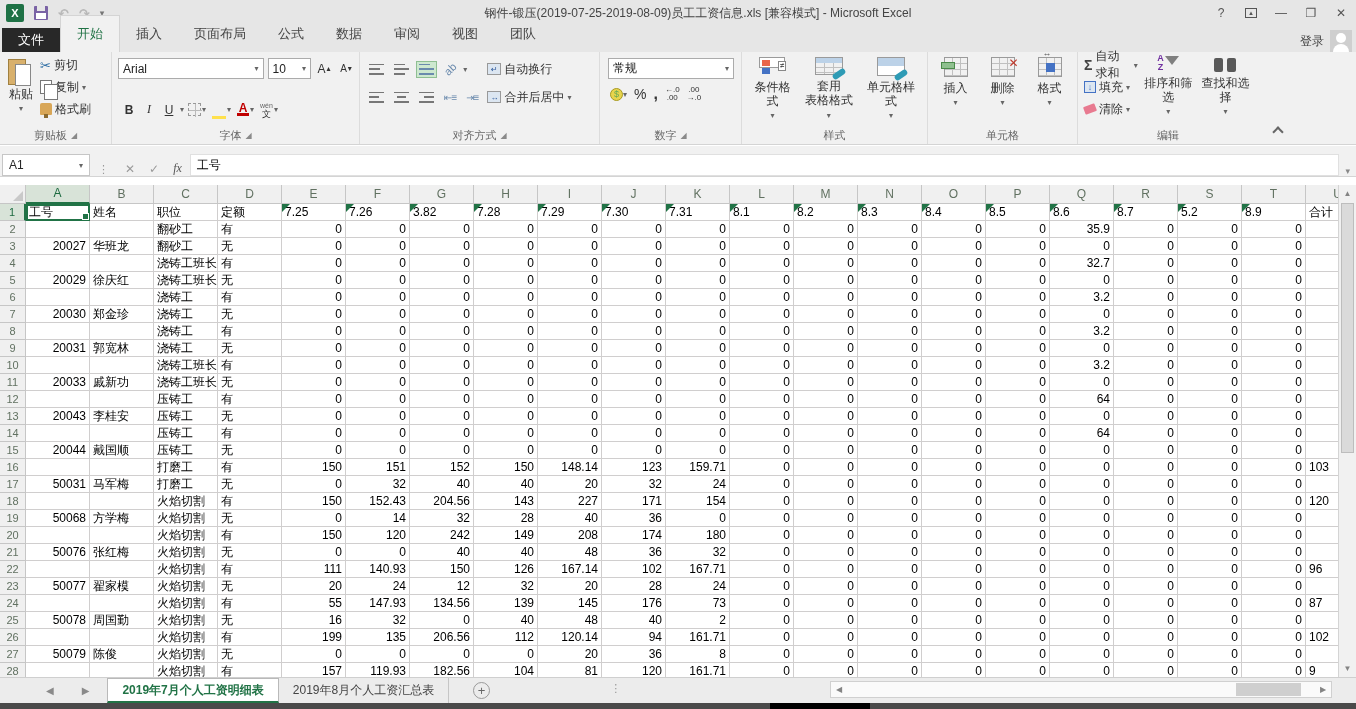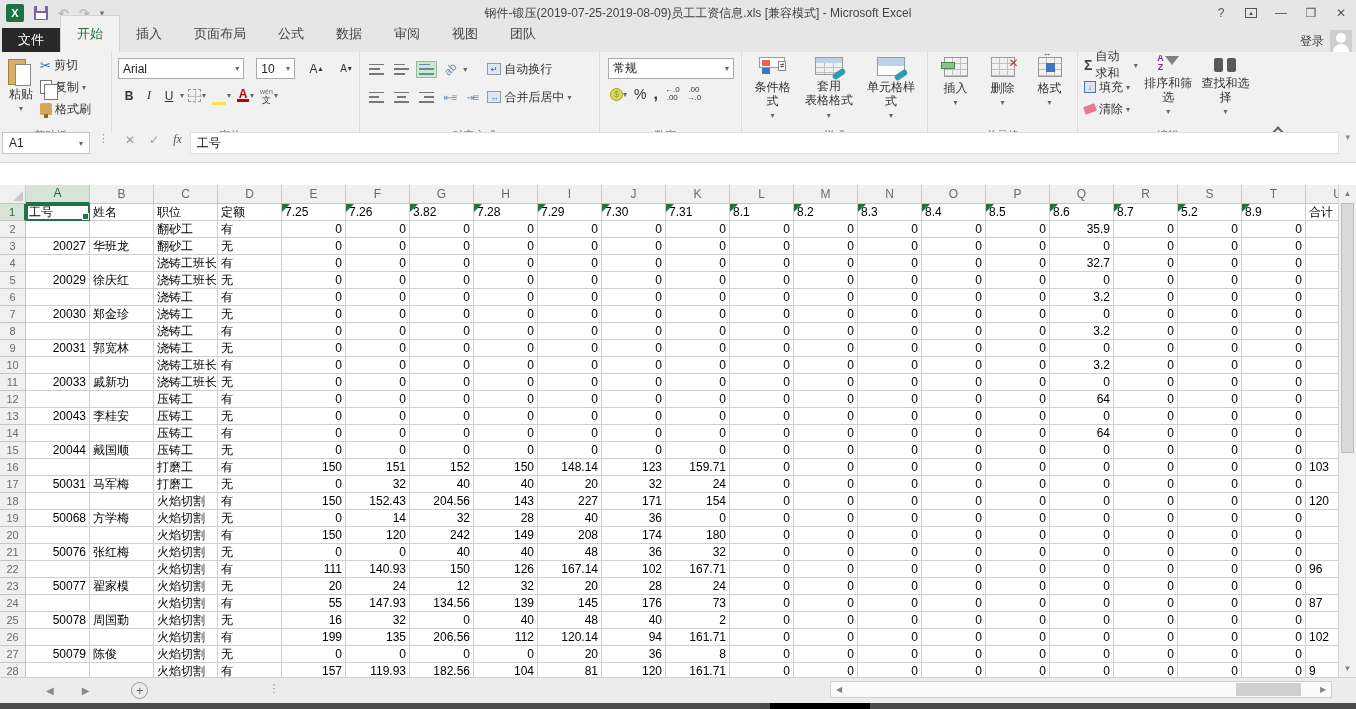--- a/index.html
+++ b/index.html
@@ -128,22 +128,22 @@
   .sort-ic .az { position:absolute; left:0; top:0; }
   .sort-ic .fun { position:absolute; right:0; top:2px; width:0; height:0;
                   border:7px solid transparent; border-top:9px solid #808080; }
   .bino { width:22px; height:14px; position:relative; margin-top:4px; }
   .bino::before,.bino::after { content:''; position:absolute; top:0; width:9px; height:14px; background:#595959; border-radius:2px; }
   .bino::before{ left:0; } .bino::after{ right:0; }
   .chev-up { width:8px; height:8px; border-left:2px solid #666; border-top:2px solid #666;
              transform:rotate(45deg); margin-top:4px; }
 
   
-  .fbar { position:absolute; left:0; top:132px; width:1356px; height:31px; background:#f1f1f1;
-          display:flex; align-items:flex-start; border-bottom:1px solid #d4d4d4; }
+  .fbar { position:absolute; left:0; top:146px; width:1356px; height:31px; background:#f1f1f1;
+          display:flex; align-items:flex-end; border-bottom:1px solid #d4d4d4; }
   .namebox { width:88px; height:22px; background:#fff; border:1px solid #c6c6c6; margin-left:2px;
              display:flex; align-items:center; padding:0 6px; justify-content:space-between; }
   .vdots { color:#999; padding:0 8px; letter-spacing:0; font-size:11px; }
   .fbtns { display:flex; align-items:center; gap:14px; padding:0 8px; color:#9a9a9a; }
   .fx { font-style:italic; font-family:"Liberation Serif",serif; color:#555; }
   .fvalue { flex:1; height:22px; background:#fff; border:1px solid #e0e0e0; display:flex;
             align-items:center; padding:0 6px; color:#000; }
   .fexpand { padding:0 6px; color:#888; font-size:9px; }
 
   
@@ -269,21 +269,21 @@
             </div>
         </div>
       </div>
       <div class="rlabel">
           <span>剪贴板</span>
           <span class="dlg">◢</span>
         </div>
     </div>
 
     <div class="rgroup" style="width:248px">
-      <div style="display:flex;gap:12px;margin:4px 0 6px 2px;">
+      <div style="display:flex;gap:4px;margin:4px 0 20px 2px;">
         <div class="combo" style="width:148px">
             <span>Arial</span>
             <span class="drop">▾</span>
           </div>
         <div class="combo" style="width:44px">
             <span>10</span>
             <span class="drop">▾</span>
           </div>
         <div class="fontbtn">A<span style="font-size:8px;vertical-align:top;">▴</span></div>
         <div class="fontbtn" style="font-size:10px;">A<span style="font-size:8px;">▾</span></div>
@@ -1222,20 +1222,24 @@
     <div class="arr">▲</div>
     <div class="thumb"></div>
     <div class="arr dn">▼</div>
   </div>
 
   <div class="sheetbar">
     <div class="navarrs">
       <span>◀</span>
       <span>▶</span>
     </div>
+    <div id="sheettabs" style="display:flex;align-items:stretch;">
+        <div class="stab active">2019年7月个人工资明细表</div>
+        <div class="stab">2019年8月个人工资汇总表</div>
+      </div>
     <div class="addsheet">+</div>
     <div class="hsplit">⋮</div>
   </div>
   <div class="hscroll">
     <div class="arr">◀</div>
     <div class="thumb"></div>
     <div class="arr" style="position:absolute;right:0;">▶</div>
   </div>
 
   <div class="bstrip"></div>

